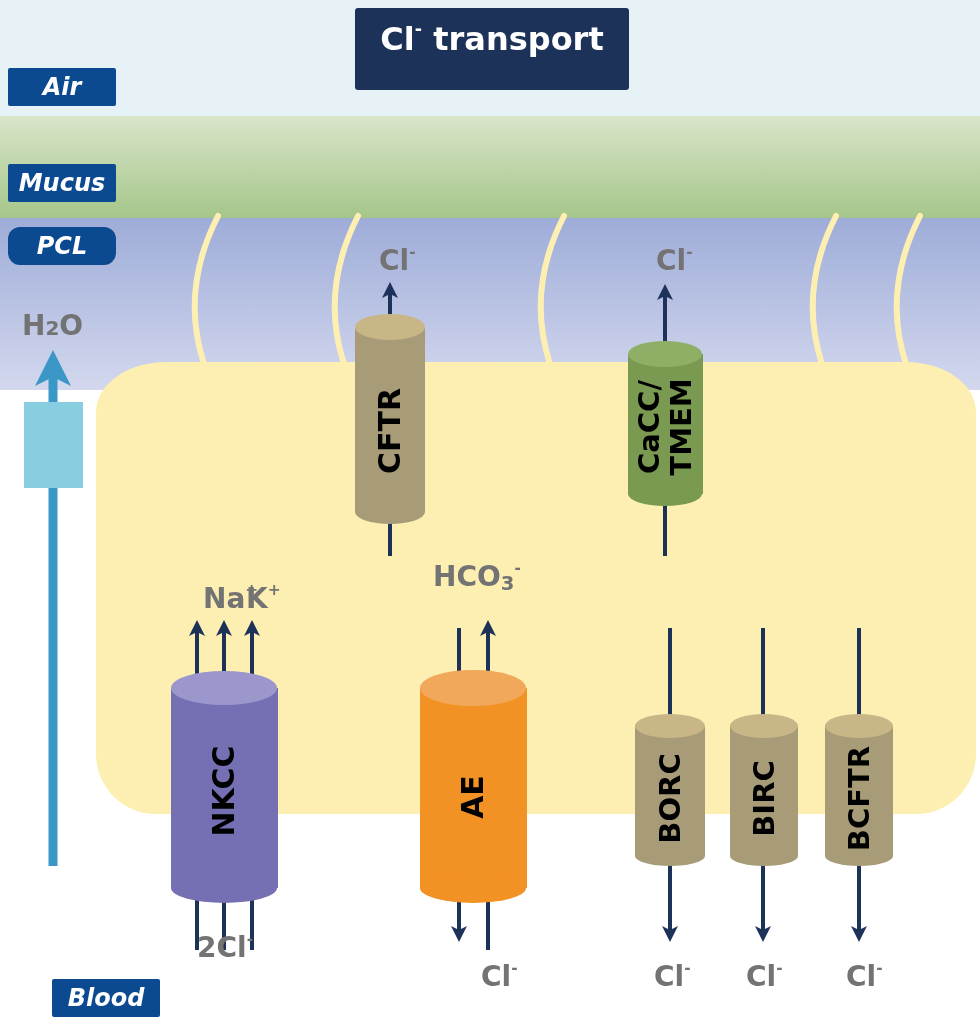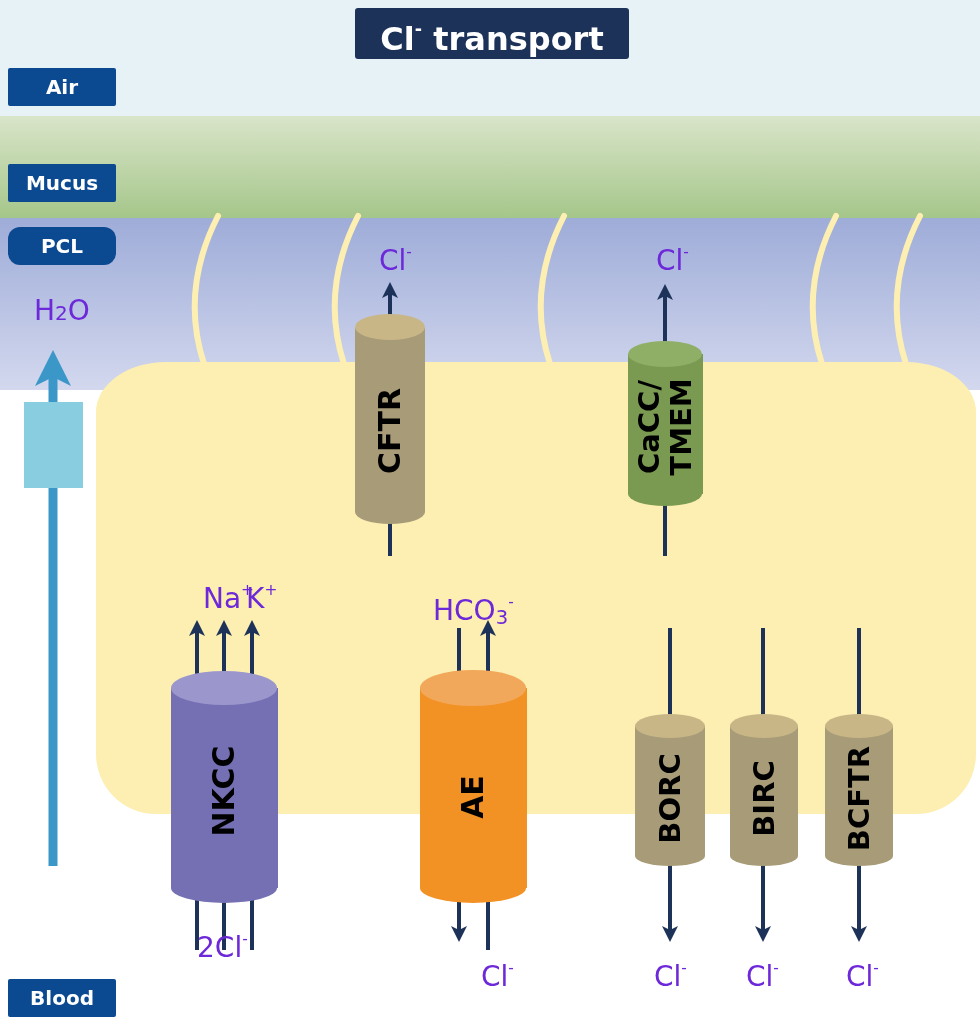--- a/index.html
+++ b/index.html
@@ -2,25 +2,25 @@
 <html><head>
 <meta charset="utf-8">
 <style>
   html, body { margin:0; padding:0; }
   body { width:980px; height:1024px; position:relative; overflow:hidden; background:#ffffff; font-family:"DejaVu Sans", sans-serif; }
   .layer { position:absolute; left:0; width:980px; }
   #layer-air { top:0; height:116px; background:#e6f2f5; }
   #layer-mucus { top:116px; height:102px; background:linear-gradient(#d9e5c9, #a5c68a); }
   #layer-pcl { top:218px; height:172px; background:linear-gradient(#9eacd8, #d3d8ee); }
   #cell { position:absolute; left:96px; top:362px; width:880px; height:452px; background:#fcefb1; border-radius:70px 70px 60px 60px / 50px 50px 60px 60px; }
-  .zone-label { position:absolute; left:8px; width:108px; height:38px; background:#0b4a91; color:#fff; font-weight:bold; font-size:20px; line-height:38px; text-align:center; border-radius:2px; }
-  #title-box { position:absolute; left:355px; top:8px; width:274px; height:51px; background:#1c3258; color:#fff; font-weight:bold; font-size:32px; line-height:63px; text-align:center; border-radius:3px; }
+  .zone-label { position:absolute; left:8px; width:108px; height:38px; background:#0b4a91; color:#fff; font-weight:bold; font-size:24px; line-height:38px; text-align:center; border-radius:2px;font-style:italic; }
+  #title-box { position:absolute; left:355px; top:8px; width:274px; height:82px; background:#1c3258; color:#fff; font-weight:bold; font-size:32px; line-height:63px; text-align:center; border-radius:3px; }
   sup { font-size:0.55em; vertical-align:0.85em; line-height:0; }
   sub { font-size:0.7em; vertical-align:-0.2em; line-height:0; }
-  .ion { position:absolute; font-weight:normal; font-size:28px; color:#6d28d9; white-space:nowrap; }
+  .ion { position:absolute; font-weight:bold; font-size:28px; color:#737373; white-space:nowrap; }
   #diagram-svg { position:absolute; left:0; top:0; }
   .vlabel { position:absolute; font-weight:bold; color:#000; transform:rotate(-90deg); white-space:nowrap; text-align:center; line-height:1; }
 </style>
 </head>
 <body>
 
 <div class="layer" id="layer-air"></div>
 <div class="layer" id="layer-mucus"></div>
 <div class="layer" id="layer-pcl"></div>
 
@@ -32,21 +32,21 @@
   <path d="M920 216 Q882 290 906 364" stroke="#fcefb1" stroke-width="6" fill="none" stroke-linecap="round"></path>
 </svg>
 
 <div id="cell"></div>
 
 <div id="title-box"><span>Cl</span><sup>-</sup><span> transport</span></div>
 
 <div class="zone-label" style="top:68px;">Air</div>
 <div class="zone-label" style="top:164px;">Mucus</div>
 <div class="zone-label" style="top:227px;border-radius:12px;">PCL</div>
-<div class="zone-label" style="top:979px;">Blood</div>
+<div class="zone-label" style="top:979px;margin-left:44px;">Blood</div>
 
 <svg id="diagram-svg" width="980" height="1024">
   <defs>
     <marker id="ah" markerWidth="4" markerHeight="4" refX="2" refY="2" orient="auto" markerUnits="strokeWidth">
       <path d="M0,0 L4,2 L0,4 L1,2 Z" fill="#1c3258"></path>
     </marker>
     <marker id="ahw" markerWidth="4" markerHeight="4" refX="2" refY="2" orient="auto" markerUnits="strokeWidth">
       <path d="M0,0 L4,2 L0,4 L1,2 Z" fill="#3a97c7"></path>
     </marker>
   </defs>
@@ -108,26 +108,26 @@
 </svg>
 
 <div class="vlabel" style="left:315px; top:416px; width:150px; font-size:30px;">CFTR</div>
 <div class="vlabel" style="left:590px; top:395px; width:150px; font-size:29px; line-height:32px;"><span>CaCC/</span><br><span>TMEM</span></div>
 <div class="vlabel" style="left:149px; top:776px; width:150px; font-size:30px;">NKCC</div>
 <div class="vlabel" style="left:398px; top:782px; width:150px; font-size:30px;">AE</div>
 <div class="vlabel" style="left:595px; top:784px; width:150px; font-size:29px;">BORC</div>
 <div class="vlabel" style="left:689px; top:784px; width:150px; font-size:29px;">BIRC</div>
 <div class="vlabel" style="left:784px; top:784px; width:150px; font-size:29px;">BCFTR</div>
 
-<div class="ion" style="left:22px; top:294px;margin-left:12px;"><span>H</span><span style="font-size:20px;">2</span><span>O</span></div>
+<div class="ion" style="left:22px; top:309px;"><span>H</span><span style="font-size:20px;">2</span><span>O</span></div>
 
 <div class="ion" style="left:379px; top:244px;"><span>Cl</span><sup>-</sup></div>
 <div class="ion" style="left:656px; top:244px;"><span>Cl</span><sup>-</sup></div>
 
 <div class="ion" style="left:167px; top:582px;margin-left:36px;"><span>Na</span><sup>+</sup></div>
 <div class="ion" style="left:246px; top:582px;"><span>K</span><sup>+</sup></div>
-<div class="ion" style="left:433px; top:594px;"><span>HCO</span><sub>3</sub><sup>-</sup></div>
+<div class="ion" style="left:433px; top:560px;"><span>HCO</span><sub>3</sub><sup>-</sup></div>
 
 <div class="ion" style="left:197px; top:931px;"><span>2</span><span>Cl</span><sup>-</sup></div>
 <div class="ion" style="left:481px; top:960px;"><span>Cl</span><sup>-</sup></div>
 <div class="ion" style="left:654px; top:960px;"><span>Cl</span><sup>-</sup></div>
 <div class="ion" style="left:746px; top:960px;"><span>Cl</span><sup>-</sup></div>
 <div class="ion" style="left:846px; top:960px;"><span>Cl</span><sup>-</sup></div>
 
 </body></html>

